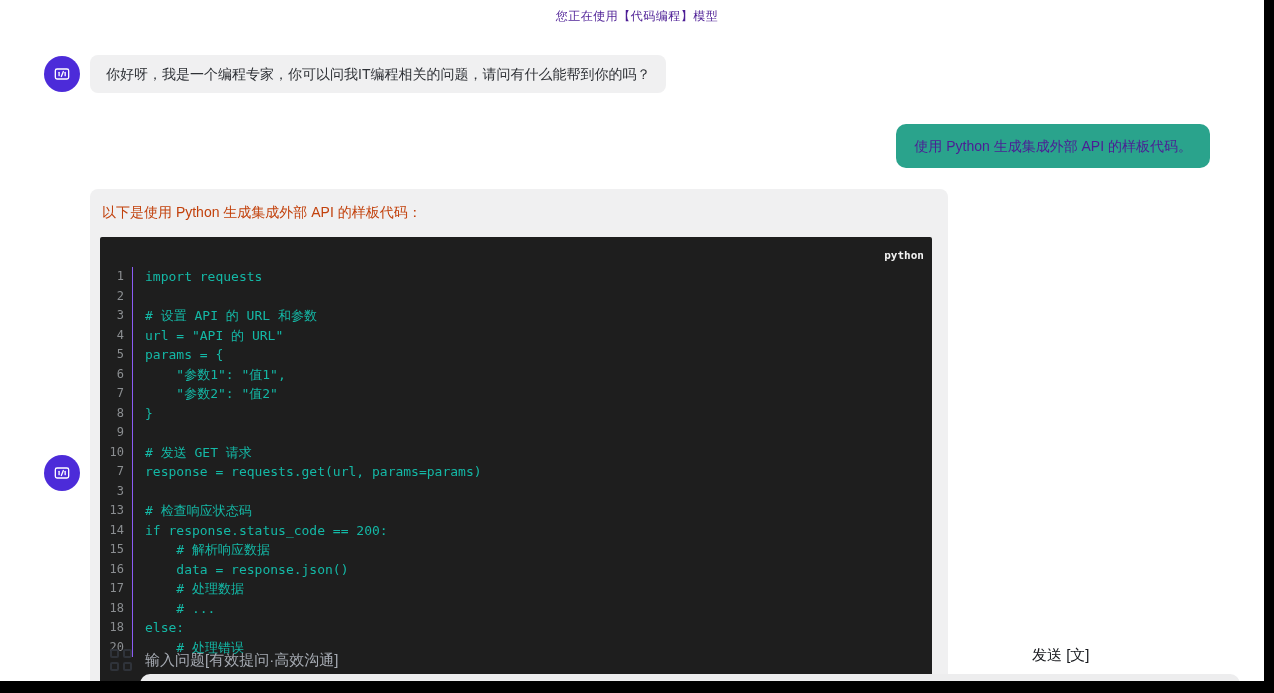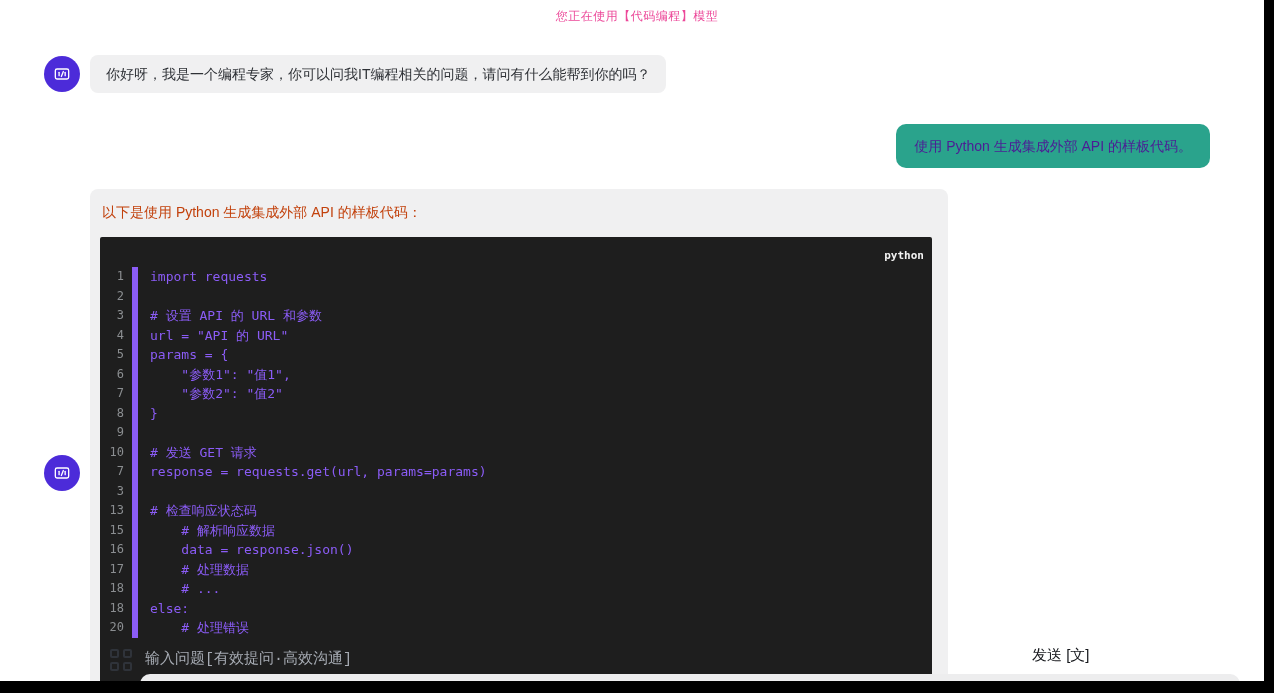--- a/index.html
+++ b/index.html
@@ -16,21 +16,21 @@
     position:relative;
     overflow:hidden;
   }
   .screen{position:relative;width:1274px;height:693px;background:#fff;overflow:hidden;}
 
   
   .bar-right{position:absolute;top:0;right:0;width:10px;height:100%;background:#000;z-index:9;}
   .bar-bottom{position:absolute;left:0;bottom:0;width:100%;height:12px;background:#000;z-index:9;}
 
   
-  .status{padding-top:8px;text-align:center;font-size:12px;color:#ec4899;letter-spacing:.5px;}
+  .status{padding-top:8px;text-align:center;font-size:12px;color:#4c1d95;letter-spacing:.5px;}
 
   
   .row{display:flex;align-items:center;padding-left:44px;}
   .row.bot-1{margin-top:30px;}
   .row.user{margin-top:31px;justify-content:flex-end;padding-left:0;padding-right:64px;}
   .row.bot-2{margin-top:21px;}
 
   .avatar{
     width:36px;height:36px;border-radius:50%;
     background:var(--purple);
@@ -87,24 +87,24 @@
   .code-lines{margin-top:2px;}
   .code-line{display:flex;line-height:19.5px;font-size:13px;}
   .code-line .ln{
     flex:0 0 32px;
     text-align:right;
     padding-right:8px;
     color:#8b8e91;
     font-size:12px;
   }
   .code-line .lc{
-    border-left:6px solid #8b5cf6;
+    border-left:1px solid #8b5cf6;
     padding-left:12px;
     white-space:pre;
-    color:#8b5cf6;
+    color:#14b8a6;
     flex:1;
   }
 
   
   .input-strip{
     position:absolute;left:140px;top:674px;width:1100px;height:17px;
     background:#ededee;border-radius:10px 10px 0 0;z-index:1;
   }
   .input-bar{
     position:absolute;left:0;bottom:12px;height:45px;width:1264px;
@@ -113,21 +113,21 @@
   .grid-icon{
     position:absolute;left:110px;top:13px;width:22px;height:22px;
     display:grid;grid-template-columns:9px 9px;grid-template-rows:9px 9px;gap:4px;
     cursor:pointer;background:transparent;border:none;
   }
   .grid-icon span{border:2px solid #2f333a;border-radius:2px;}
   .chat-input{
     position:absolute;left:145px;top:10px;width:700px;height:26px;
     border:none;outline:none;background:transparent;
     font-size:15px;color:#33363c;
-    font-family:Liberation Mono, monospace;
+    font-family:Liberation Sans, sans-serif;
   }
   .chat-input::placeholder{color:#a6abb3;}
   .send-btn{
     position:absolute;left:1032px;top:10px;
     background:transparent;border:none;cursor:pointer;
     font-size:15px;color:#16181c;
     font-family:"Liberation Sans","DejaVu Sans",sans-serif;
     white-space:nowrap;
   }
 </style>
@@ -218,20 +218,24 @@
             </div>
             <div class="code-line">
               <span class="ln">3</span>
               <span class="lc"></span>
             </div>
             <div class="code-line">
               <span class="ln">13</span>
               <span class="lc"># 检查响应状态码</span>
             </div>
             <div class="code-line">
+              <span class="ln">14</span>
+              <span class="lc">if response.status_code == 200:</span>
+            </div>
+            <div class="code-line">
               <span class="ln">15</span>
               <span class="lc">    # 解析响应数据</span>
             </div>
             <div class="code-line">
               <span class="ln">16</span>
               <span class="lc">    data = response.json()</span>
             </div>
             <div class="code-line">
               <span class="ln">17</span>
               <span class="lc">    # 处理数据</span>

